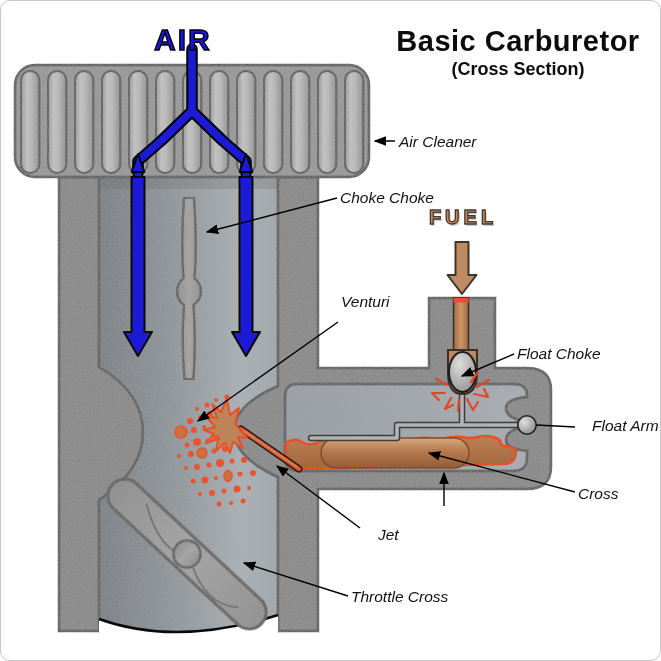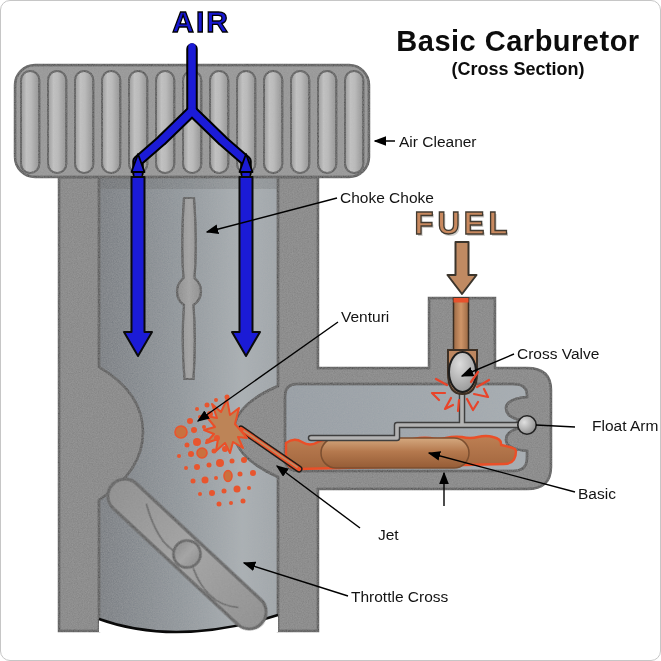--- a/index.html
+++ b/index.html
@@ -5,37 +5,38 @@
   html,body{margin:0;padding:0;background:#fff;}
   #stage{
     position:relative;width:659px;height:659px;background:#ffffff;
     border:1px solid #c6c6c6;border-radius:10px;overflow:hidden;
     font-family:"Liberation Sans", sans-serif;
   }
   #diagram-svg{position:absolute;left:0;top:0;}
   .lbl{
     position:absolute;font-size:15.5px;color:#131313;white-space:nowrap;
     font-family:"Liberation Sans", sans-serif;
+    font-style:italic;
   }
   .big-title{
     position:absolute;left:372px;top:24px;width:290px;text-align:center;
     font-weight:bold;font-size:29px;color:#0c0c0c;letter-spacing:0.5px;
   }
   .sub-title{
     position:absolute;left:372px;top:58px;width:290px;text-align:center;
     font-weight:bold;font-size:18px;color:#0c0c0c;
   }
   .air-word{
-    position:absolute;left:153px;top:4px;width:76px;text-align:right;
+    position:absolute;left:153px;top:22px;width:76px;text-align:left;
     font-weight:bold;font-size:30px;color:#1717d1;letter-spacing:2px;
     -webkit-text-stroke:1.3px #000;
   }
   .fuel-word{
     position:absolute;left:402px;top:205px;width:120px;text-align:center;
-    font-weight:bold;font-size:31px;color:#c8895f;letter-spacing:4px;
+    font-weight:bold;font-size:20px;color:#c8895f;letter-spacing:4px;
     -webkit-text-stroke:1.3px #413a30;
     text-shadow:1.5px 1.5px 0 rgba(60,50,40,0.25);
   }
 </style>
 </head>
 <body>
 
 <div id="stage">
 
 <svg id="diagram-svg" width="659" height="659" viewBox="0 0 659 659">
@@ -260,19 +261,19 @@
   </g>
 </svg>
 
   <div class="air-word">AIR</div>
   <div class="big-title">Basic Carburetor</div>
   <div class="sub-title">(Cross Section)</div>
   <div class="fuel-word">FUEL</div>
 
   <div class="lbl" style="left:398px;top:132px">Air Cleaner</div>
   <div class="lbl" style="left:339px;top:188px">Choke Choke</div>
-  <div class="lbl" style="left:340px;top:307px">Venturi</div>
-  <div class="lbl" style="left:516px;top:344px">Cross Valve</div>
+  <div class="lbl" style="left:340px;top:292px">Venturi</div>
+  <div class="lbl" style="left:516px;top:344px">Float Choke</div>
   <div class="lbl" style="left:591px;top:416px">Float Arm</div>
-  <div class="lbl" style="left:577px;top:484px">Basic</div>
+  <div class="lbl" style="left:577px;top:484px">Cross</div>
   <div class="lbl" style="left:377px;top:525px">Jet</div>
   <div class="lbl" style="left:350px;top:587px">Throttle Cross</div>
 </div>
 
 </body></html>

